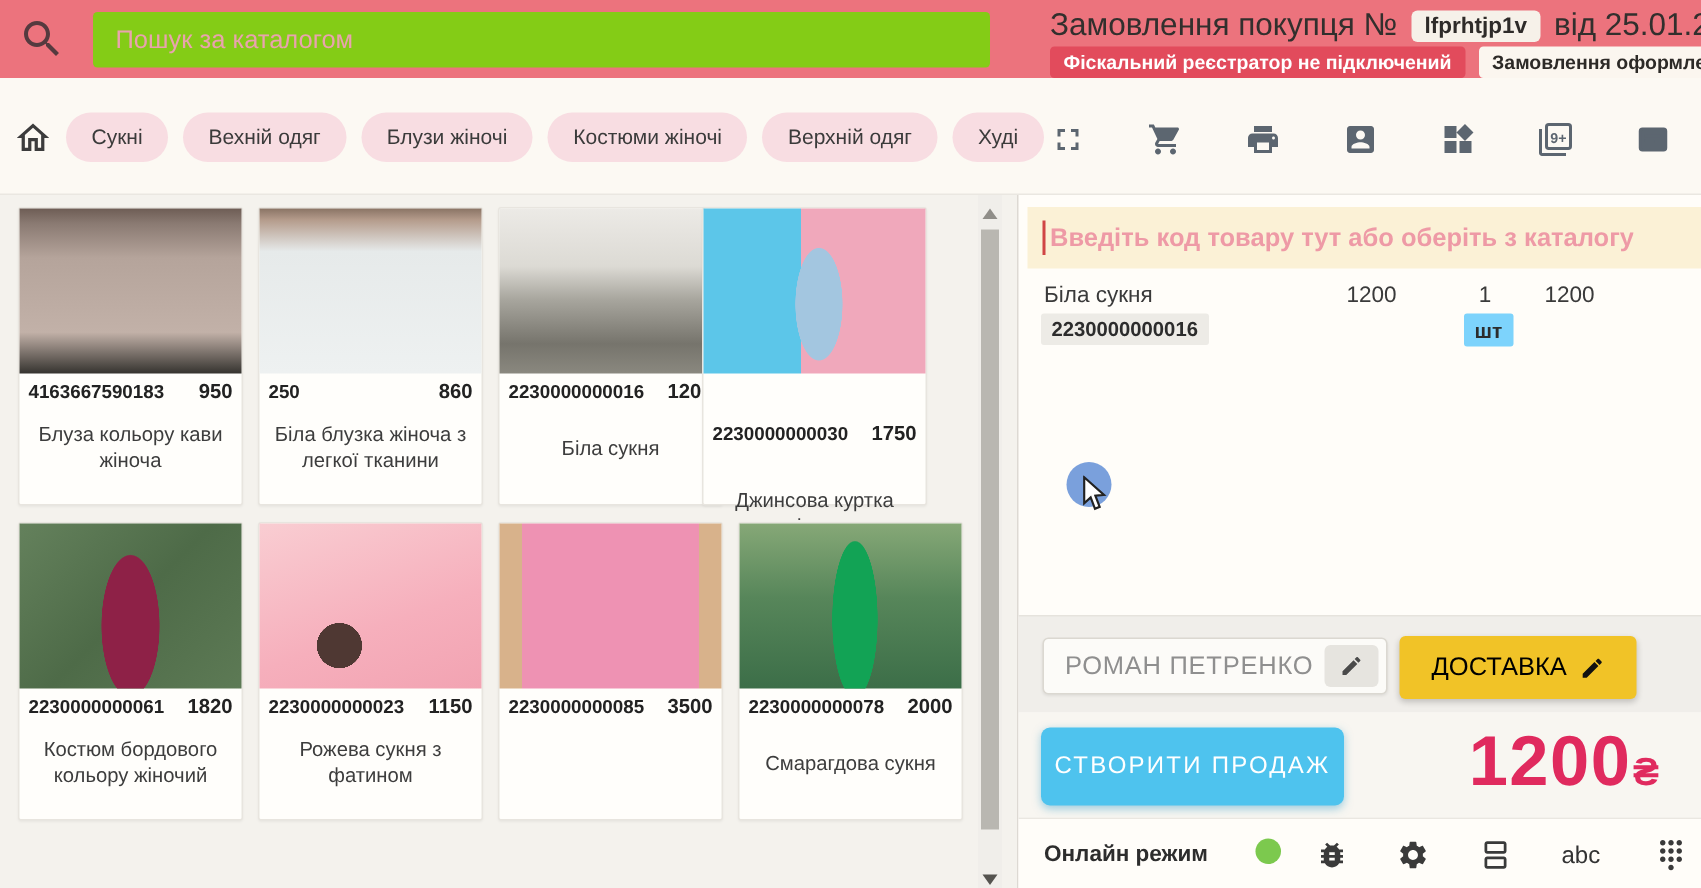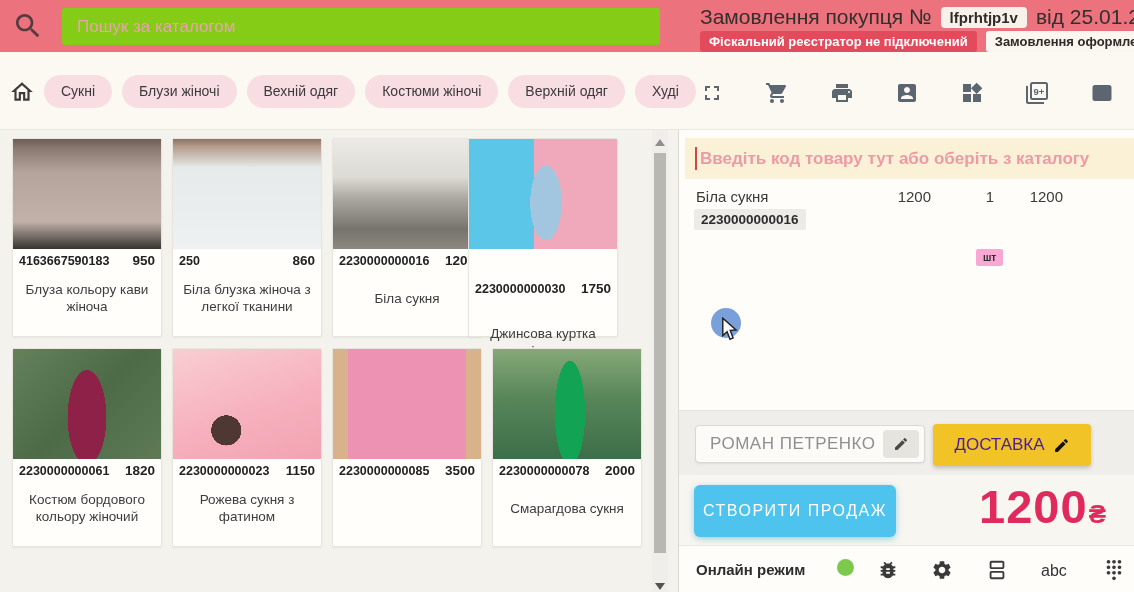--- a/index.html
+++ b/index.html
@@ -92,39 +92,39 @@
     position:absolute; left:6px; top:8px; right:0; height:41px; background:#fbf1d6;
     display:flex; align-items:center; padding-left:10px; cursor:text;
   }
   .caret { width:2px; height:23px; background:#d04545; margin-right:3px; }
   .code-placeholder { font-size:17px; font-weight:bold; color:#ee9aa6; white-space:nowrap; overflow:hidden; }
   .cart-item { position:absolute; left:0; right:0; top:50px; height:60px; cursor:pointer; }
   .ci-name  { position:absolute; left:17px; top:8px;  font-size:15px; color:#3a3a3a; }
   .ci-code  { position:absolute; left:15px; top:29px; background:#edebe6; font-weight:bold; font-size:13.5px; color:#2c2c2c; padding:3px 7px; border-radius:2px; }
   .ci-price { position:absolute; left:180px; top:8px; width:72px; text-align:right; font-size:15px; color:#3a3a3a; }
   .ci-qty   { position:absolute; left:296px; top:8px; width:30px; text-align:center; font-size:15px; color:#3a3a3a; }
-  .ci-unit  { position:absolute; left:297px; top:29px; background:#f9a8d4; font-weight:bold; font-size:10px; color:#2c2c2c; padding:3px 7px; border-radius:2px;margin-top:40px; }
+  .ci-unit  { position:absolute; left:297px; top:29px; background:#7dd3fc; font-weight:bold; font-size:14px; color:#2c2c2c; padding:3px 7px; border-radius:2px; }
   .ci-total { position:absolute; left:312px; top:8px; width:72px; text-align:right; font-size:15px; color:#3a3a3a; }
   .touch-dot { position:absolute; left:32px; top:178px; width:30px; height:30px; border-radius:50%; background:rgba(84,133,212,.78); }
   .cursor-arrow { position:absolute; left:41px; top:187px; width:20px; height:24px; }
 
   .customer-band { position:absolute; left:0; right:0; top:280px; height:65px; background:#f0eeea; border-top:1px solid #e6e3dd; }
   .cust-btn {
     position:absolute; left:16px; top:14px; width:230px; height:38px; background:#fcfbf8;
     border:1px solid #dbd8d1; border-radius:4px; box-shadow:0 1px 2px rgba(0,0,0,.07);
     display:flex; align-items:center; justify-content:space-between; padding:0 5px 0 14px; cursor:pointer;
   }
   .cust-label { font-size:17px; color:#8f8f8f; letter-spacing:.5px; white-space:nowrap; }
   .pencil-chip { width:36px; height:28px; background:#e6e4df; border-radius:4px; display:grid; place-items:center; }
   .pencil-chip svg { width:16px; height:16px; fill:#4a4a4a; }
   .deliv-btn {
     position:absolute; left:254px; top:13px; width:158px; height:42px; background:#f1c327;
     border:none; border-radius:4px; box-shadow:0 2px 4px rgba(0,0,0,.2);
     display:flex; align-items:center; justify-content:center; gap:8px;
-    font-size:17px; color:#4c1d95; cursor:pointer;
+    font-size:17px; color:#000000; cursor:pointer;
   }
   .deliv-btn svg { width:17px; height:17px; fill:#111; }
 
   .sale-band { position:absolute; left:0; right:0; top:345px; height:70px; background:#f8f6f1; }
   .sale-btn {
     position:absolute; left:15px; top:10px; width:202px; height:52px; background:#4ec3ee;
     border:none; border-radius:6px; color:#fff; font-family:"Liberation Sans",sans-serif;
     font-size:16px; letter-spacing:1.5px; box-shadow:0 2px 6px rgba(70,165,205,.5);
     display:grid; place-items:center; cursor:pointer;
   }
@@ -164,22 +164,22 @@
   </div>
 
   <div class="navrow">
     <span class="home-btn">
       <svg viewBox="0 0 24 24">
           <path d="M12 5.69l5 4.5V18h-2v-6H9v6H7v-7.81l5-4.5M12 3L2 12h3v8h6v-6h2v6h6v-8h3L12 3z"></path>
         </svg>
     </span>
     <div class="chips">
       <span class="chip">Сукні</span>
+      <span class="chip">Вехній одяг</span>
       <span class="chip">Блузи жіночі</span>
-      <span class="chip">Вехній одяг</span>
       <span class="chip">Костюми жіночі</span>
       <span class="chip">Верхній одяг</span>
       <span class="chip">Худі</span>
     </div>
     <div class="tool-icons">
       <span class="ticon">
         <svg viewBox="0 0 24 24">
             <path d="M7 14H5v5h5v-2H7v-3zm-2-4h2V7h3V5H5v5zm12 7h-3v2h5v-5h-2v3zM14 5v2h3v3h2V5h-5z"></path>
           </svg>
       </span>

